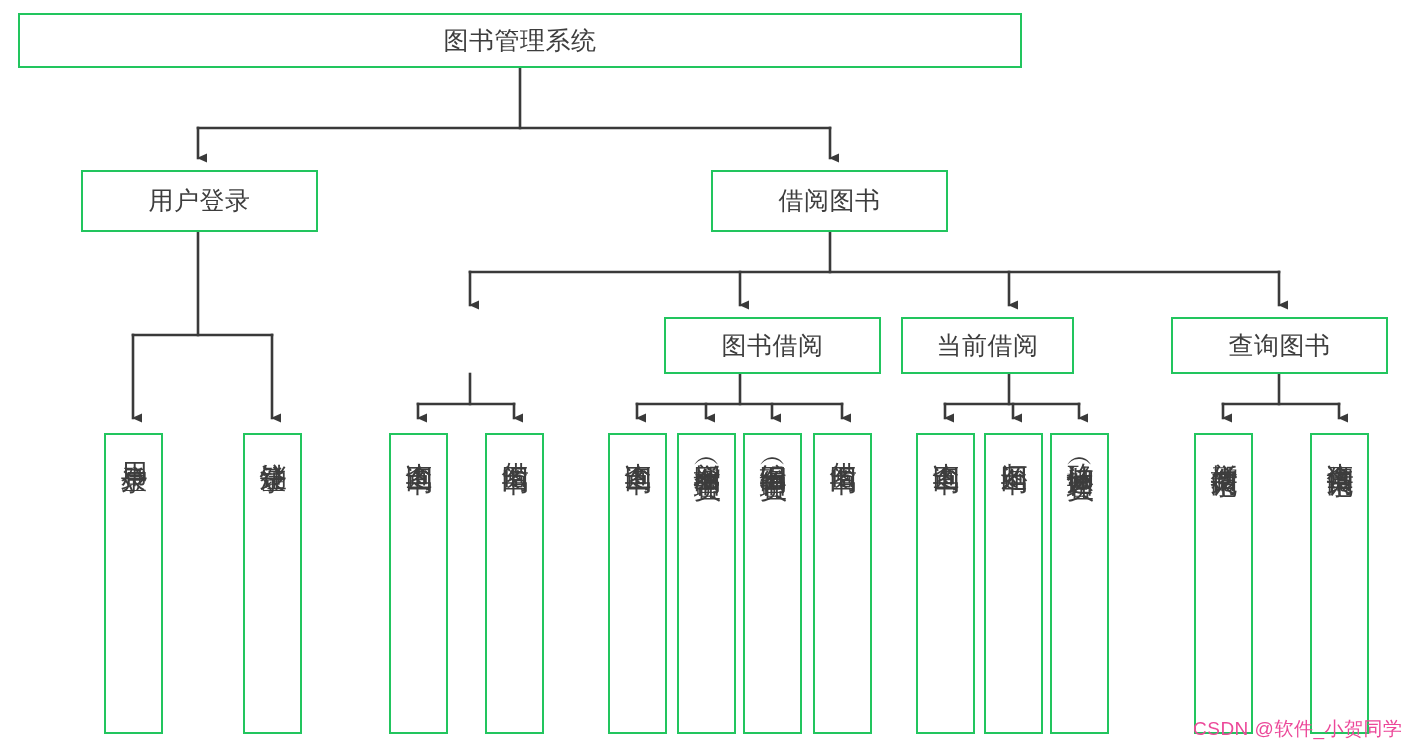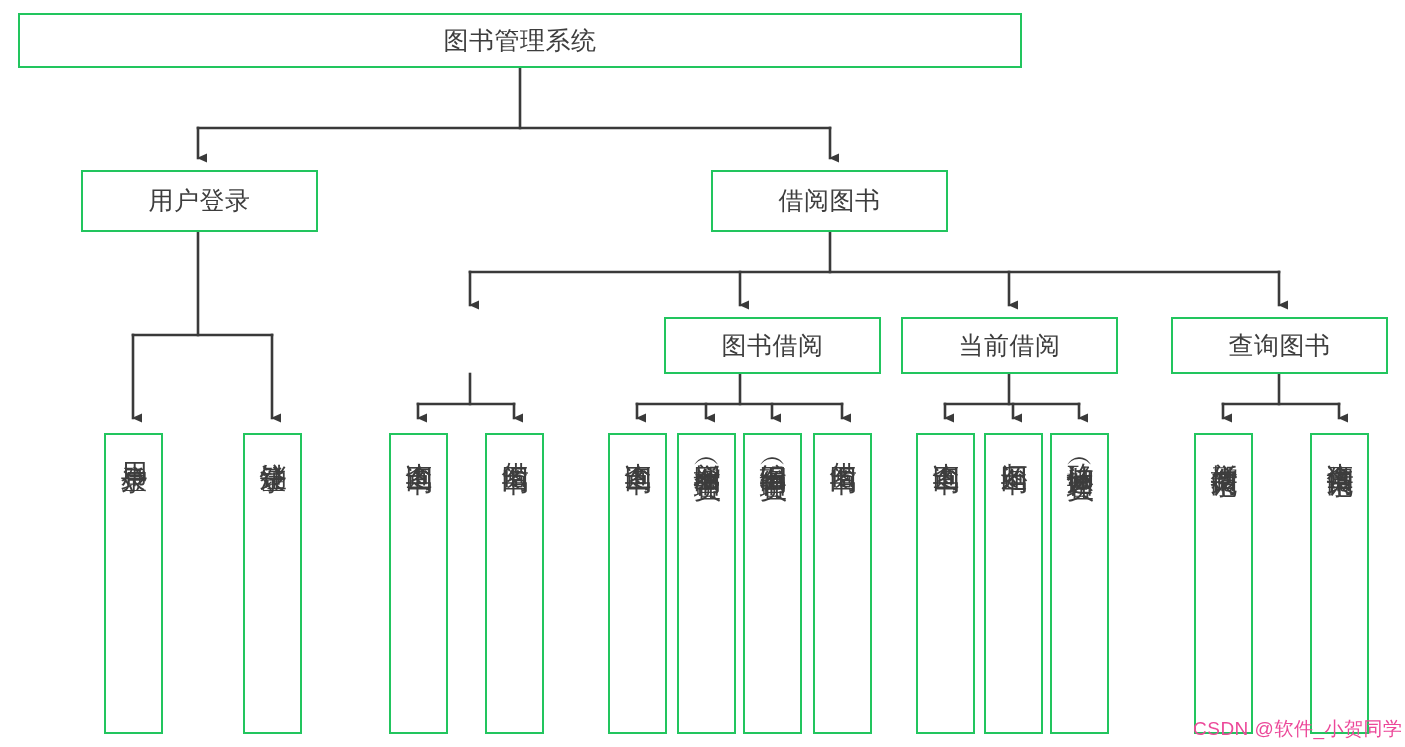--- a/index.html
+++ b/index.html
@@ -131,21 +131,21 @@
   <div class="node horiz" style="left:81px; top:170px; width:237px; height:62px;">
     <span class="node-label">用户登录</span>
   </div>
   <div class="node horiz" style="left:711px; top:170px; width:237px; height:62px;">
     <span class="node-label">借阅图书</span>
   </div>
 
   <div class="node horiz" style="left:632px; top:317px; width:217px; height:57px;margin-left:32px;">
     <span class="node-label">图书借阅</span>
   </div>
-  <div class="node horiz" style="left:901px; top:317px; width:217px; height:57px;">
+  <div class="node horiz" style="left:901px; top:317px; width:173px; height:57px;">
     <span class="node-label">当前借阅</span>
   </div>
   <div class="node horiz" style="left:1171px; top:317px; width:217px; height:57px;">
     <span class="node-label">查询图书</span>
   </div>
 
   <div class="node vert" style="left:104px; top:433px; width:59px; height:301px;">
     <span class="node-label">用户登录</span>
   </div>
   <div class="node vert" style="left:243px; top:433px; width:59px; height:301px;">

